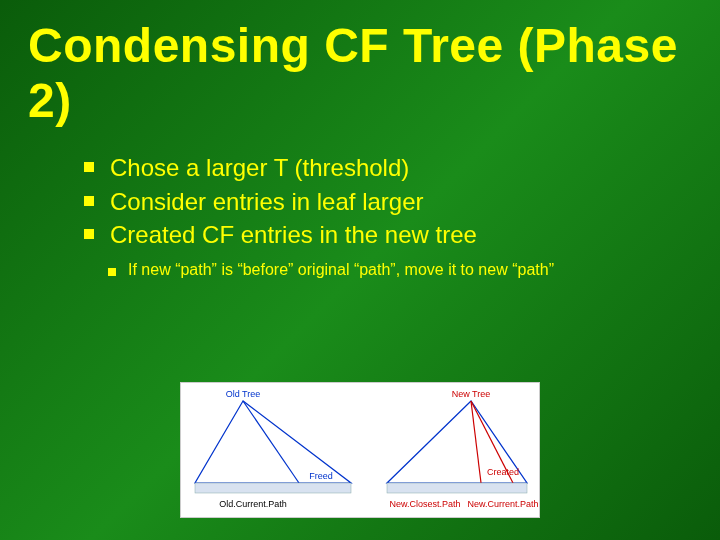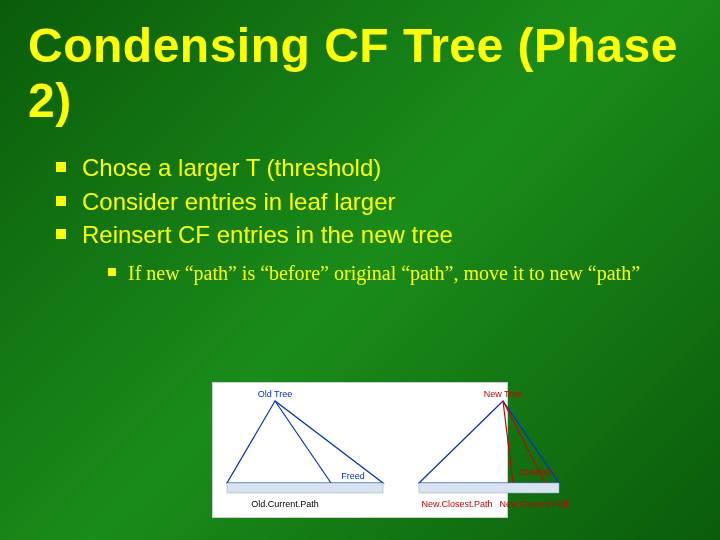--- a/index.html
+++ b/index.html
@@ -15,21 +15,21 @@
     font-family: "Arial Black", Arial, sans-serif;
     font-weight: 900;
     color: #ffff00;
     font-size: 48px;
     line-height: 1.15;
     padding: 18px 28px 14px 28px;
     letter-spacing: 0.5px;
   }
   .main-list {
     margin: 10px 0 0 0;
-    padding: 0 30px 0 56px;
+    padding: 0 30px 0 84px;
   }
   .main-item {
     display: flex;
     align-items: flex-start;
     margin-bottom: 2px;
   }
   .bullet-main {
     width: 10px;
     height: 10px;
     background: #ffff00;
@@ -54,30 +54,29 @@
   .bullet-sub {
     width: 8px;
     height: 8px;
     background: #ffff00;
     margin-right: 12px;
     margin-top: 8px;
     flex-shrink: 0;
   }
   .sub-text {
     color: #ffff00;
-    font-size: 20px;
+    font-size: 16px;
     line-height: 1.3;
-    font-family: Liberation Serif, serif;
   }
   .diagram-wrap {
     position: absolute;
     left: 50%;
     transform: translateX(-50%);
     bottom: 22px;
-    width: 296px;
+    width: 360px;
     height: 136px;
     background: #ffffff;
     border: 1px solid #ccc;
   }
   .diagram-wrap svg { display: block; }
   .tri-line { stroke: #0033cc; stroke-width: 1.2; fill: none; }
   .tri-line-red { stroke: #cc0000; stroke-width: 1.2; fill: none; }
   .base-rect { fill: #d8e2f0; stroke: #8aa; stroke-width: 0.5; }
   .lbl-blue { fill: #0033cc; font-size: 9px; font-family: Arial; }
   .lbl-red { fill: #cc0000; font-size: 9px; font-family: Arial; }
@@ -92,21 +91,21 @@
   <div class="main-item">
     <div class="bullet-main"></div>
     <div class="main-text">Chose a larger T (threshold)</div>
   </div>
   <div class="main-item">
     <div class="bullet-main"></div>
     <div class="main-text">Consider entries in leaf larger</div>
   </div>
   <div class="main-item">
     <div class="bullet-main"></div>
-    <div class="main-text">Reinsert CF entries in the new tree</div>
+    <div class="main-text">Created CF entries in the new tree</div>
   </div>
 </div>
 
 <div class="sub-list">
   <div class="sub-item">
     <div class="bullet-sub"></div>
     <div class="sub-text">If new “path” is “before” original “path”, move it to new “path”</div>
   </div>
 </div>
 

